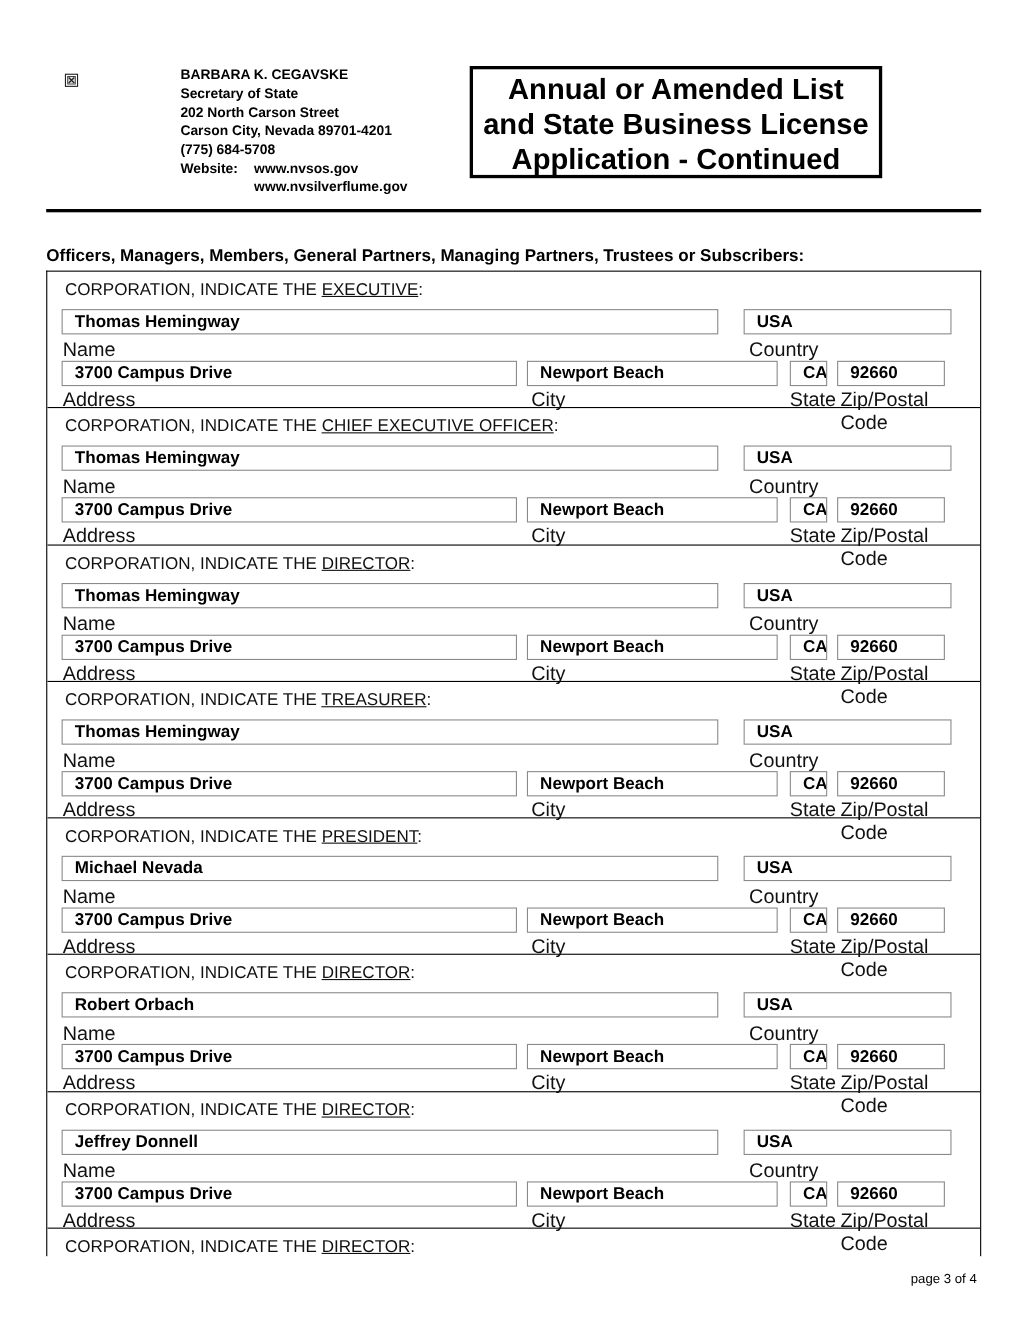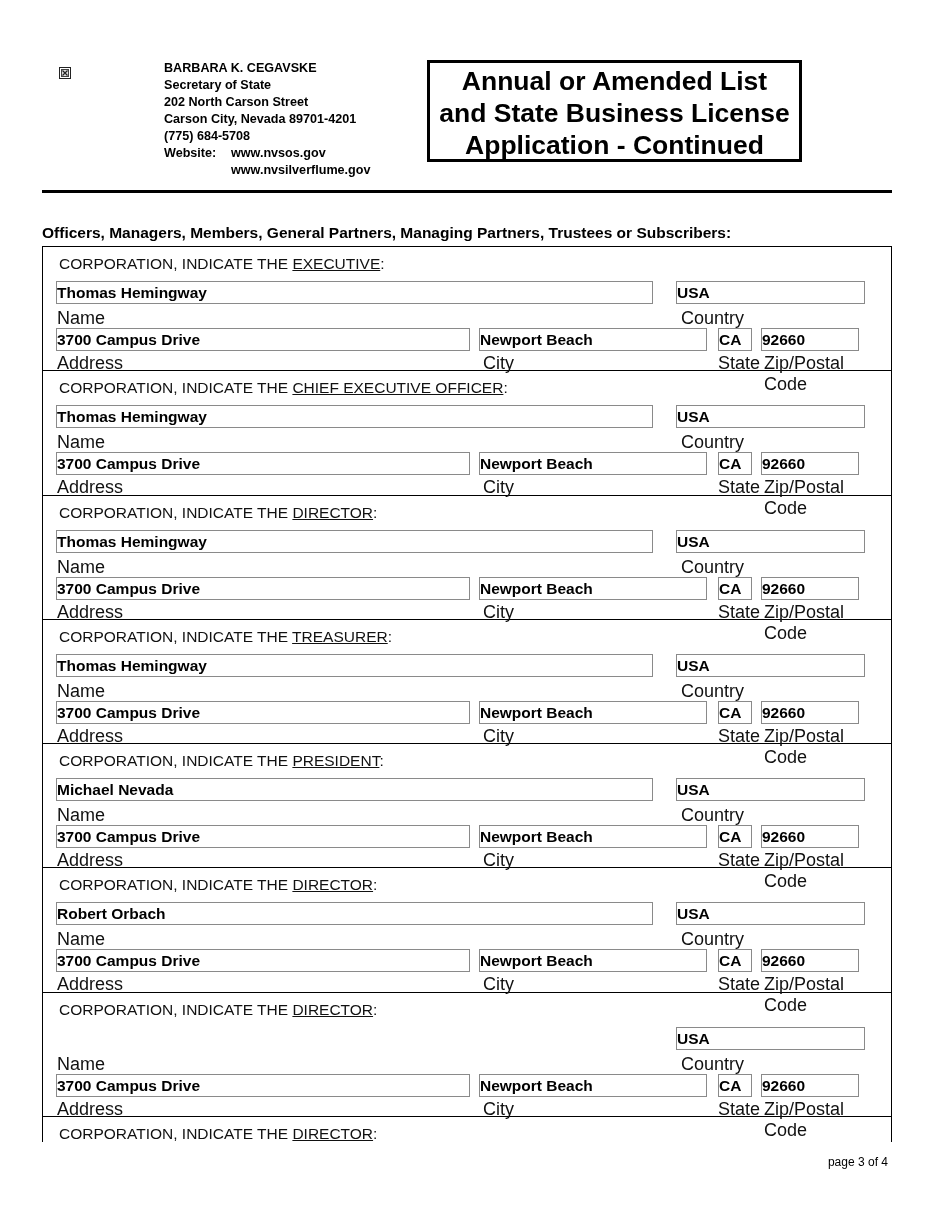--- a/index.html
+++ b/index.html
@@ -10,21 +10,21 @@
   .addr .web-row { display:flex;align-items:flex-end; }
   .addr .web-label { width:67px; }
   .addr .web2 { padding-left:67px; }
   .titlebox { position:absolute; left:427px; top:60px; width:375px; height:102px; border:3px solid #000; box-sizing:border-box; text-align:center; font-size:26.5px; font-weight:bold; line-height:32px; padding-top:2px; }
   .hr { position:absolute; left:42px; top:190px; width:850px; height:3px; background:#000; }
   .section-heading { position:absolute; left:42px; top:224px; width:850px; text-align:left; font-size:15.5px; font-weight:bold; }
   .form { position:absolute; left:42px; top:246px; width:850px; height:896px; border-left:1px solid #000; border-right:1px solid #000; border-top:1px solid #000; box-sizing:border-box; overflow:hidden; }
   .block { position:relative; height:124.3px; border-bottom:1px solid #000; box-sizing:border-box; }
   .block .hdr { position:absolute; left:16px; top:8px; font-size:15.5px; color:#111; }
   .block .hdr u { text-decoration:underline; }
-  .field { position:absolute; border:1px solid #8a8a8a; box-sizing:border-box; height:23px; font-size:15.5px; font-weight:bold; padding-left:0; line-height:21px; white-space:nowrap; overflow:hidden; }
+  .field { position:absolute; border:1px solid #8a8a8a; box-sizing:border-box; height:23px; font-size:15.5px; font-weight:bold; padding-left:11px; line-height:21px; white-space:nowrap; overflow:hidden; }
   .lbl { position:absolute; font-size:18px; color:#111; }
   .f-name { left:13px; top:34px; width:597px; }
   .f-country { left:633px; top:34px; width:189px; }
   .l-name { left:14px; top:61px; }
   .l-country { left:638px; top:61px; }
   .f-address { left:13px; top:81px; width:414px; }
   .f-city { left:436px; top:81px; width:228px; }
   .f-state { left:675px; top:81px; width:34px; }
   .f-zip { left:718px; top:81px; width:98px; }
   .l-address { left:14px; top:106px; }
@@ -152,20 +152,21 @@
         <div class="field f-city">Newport Beach</div>
         <div class="field f-state">CA</div>
         <div class="field f-zip">92660</div>
         <div class="lbl l-address">Address</div>
         <div class="lbl l-city">City</div>
         <div class="lbl l-state">State</div>
         <div class="lbl l-zip">Zip/Postal Code</div>
     </div>
     <div class="block">
       <div class="hdr"><span>CORPORATION, INDICATE THE </span><u>DIRECTOR</u><span>:</span></div>
+        <div class="field f-name">Jeffrey Donnell</div>
         <div class="field f-country">USA</div>
         <div class="lbl l-name">Name</div>
         <div class="lbl l-country">Country</div>
         <div class="field f-address">3700 Campus Drive</div>
         <div class="field f-city">Newport Beach</div>
         <div class="field f-state">CA</div>
         <div class="field f-zip">92660</div>
         <div class="lbl l-address">Address</div>
         <div class="lbl l-city">City</div>
         <div class="lbl l-state">State</div>

